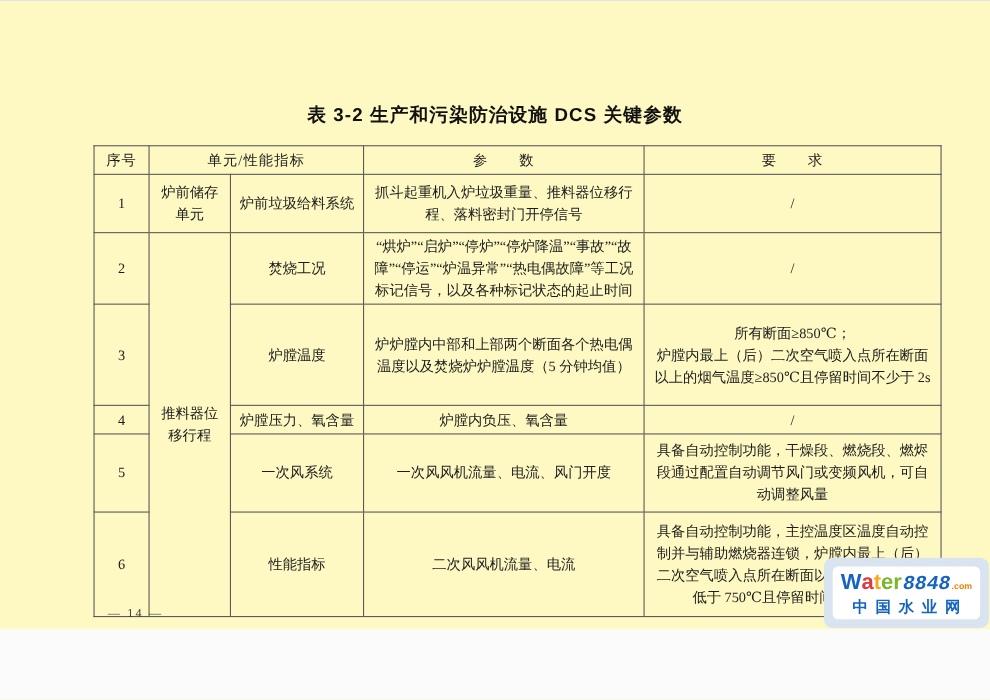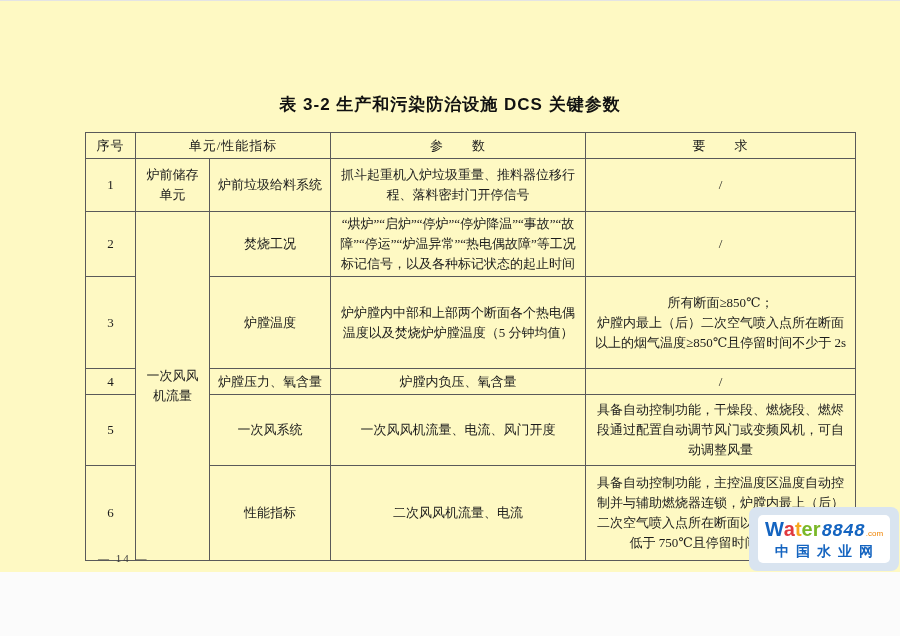--- a/index.html
+++ b/index.html
@@ -61,21 +61,21 @@
   }
   .wm-line1{
     display:flex;align-items:baseline;justify-content:center;
     white-space:nowrap;
   }
   .wm-brand{font-weight:bold;font-size:20px;letter-spacing:0;}
   .wm-num{
     font-family:Liberation Mono, monospace;
     font-style:italic;font-weight:bold;font-size:18px;margin-left:1px;
   }
-  .wm-tld{font-size:8px;font-weight:normal;margin-left:1px;}
+  .wm-tld{font-size:8px;font-weight:bold;margin-left:1px;}
   .wm-sub{
     font-size:14px;font-weight:bold;letter-spacing:7px;
     margin-top:2px;text-indent:7px;white-space:nowrap;
   }
 </style>
 </head>
 <body>
 
 <div class="page">
 
@@ -100,21 +100,21 @@
       <tr class="r1">
         <td>1</td>
         <td>炉前储存单元</td>
         <td>炉前垃圾给料系统</td>
         <td class="param">抓斗起重机入炉垃圾重量、推料器位移行程、落料密封门开停信号</td>
         <td>/</td>
       </tr>
 
       <tr class="r2">
         <td>2</td>
-        <td rowspan="5">一次风风机流量</td>
+        <td rowspan="5">推料器位移行程</td>
         <td>焚烧工况</td>
         <td class="param">“烘炉”“启炉”“停炉”“停炉降温”“事故”“故障”“停运”“炉温异常”“热电偶故障”等工况标记信号，以及各种标记状态的起止时间</td>
         <td>/</td>
       </tr>
 
       <tr class="r3">
         <td>3</td>
         <td>炉膛温度</td>
         <td class="param">炉炉膛内中部和上部两个断面各个热电偶温度以及焚烧炉炉膛温度（5 分钟均值）</td>
         <td class="req-long">所有断面≥850℃；

